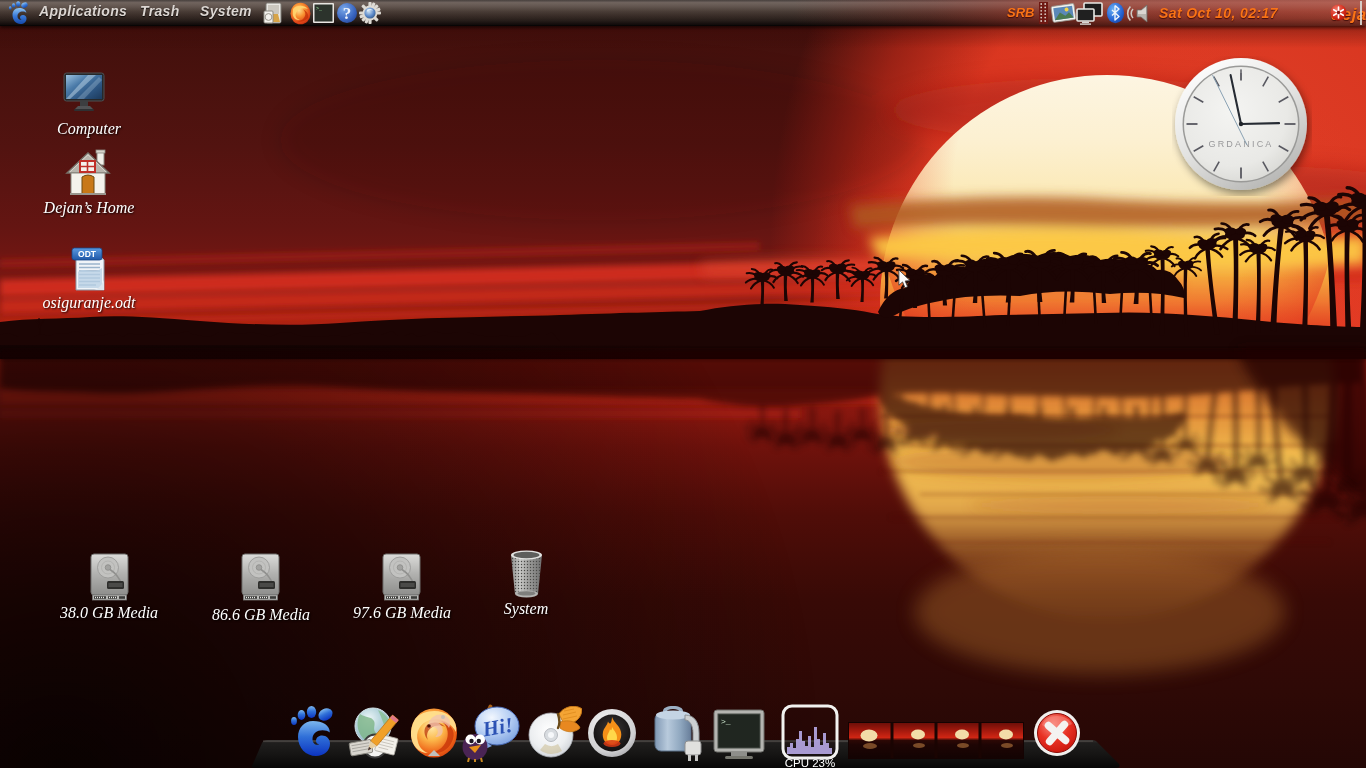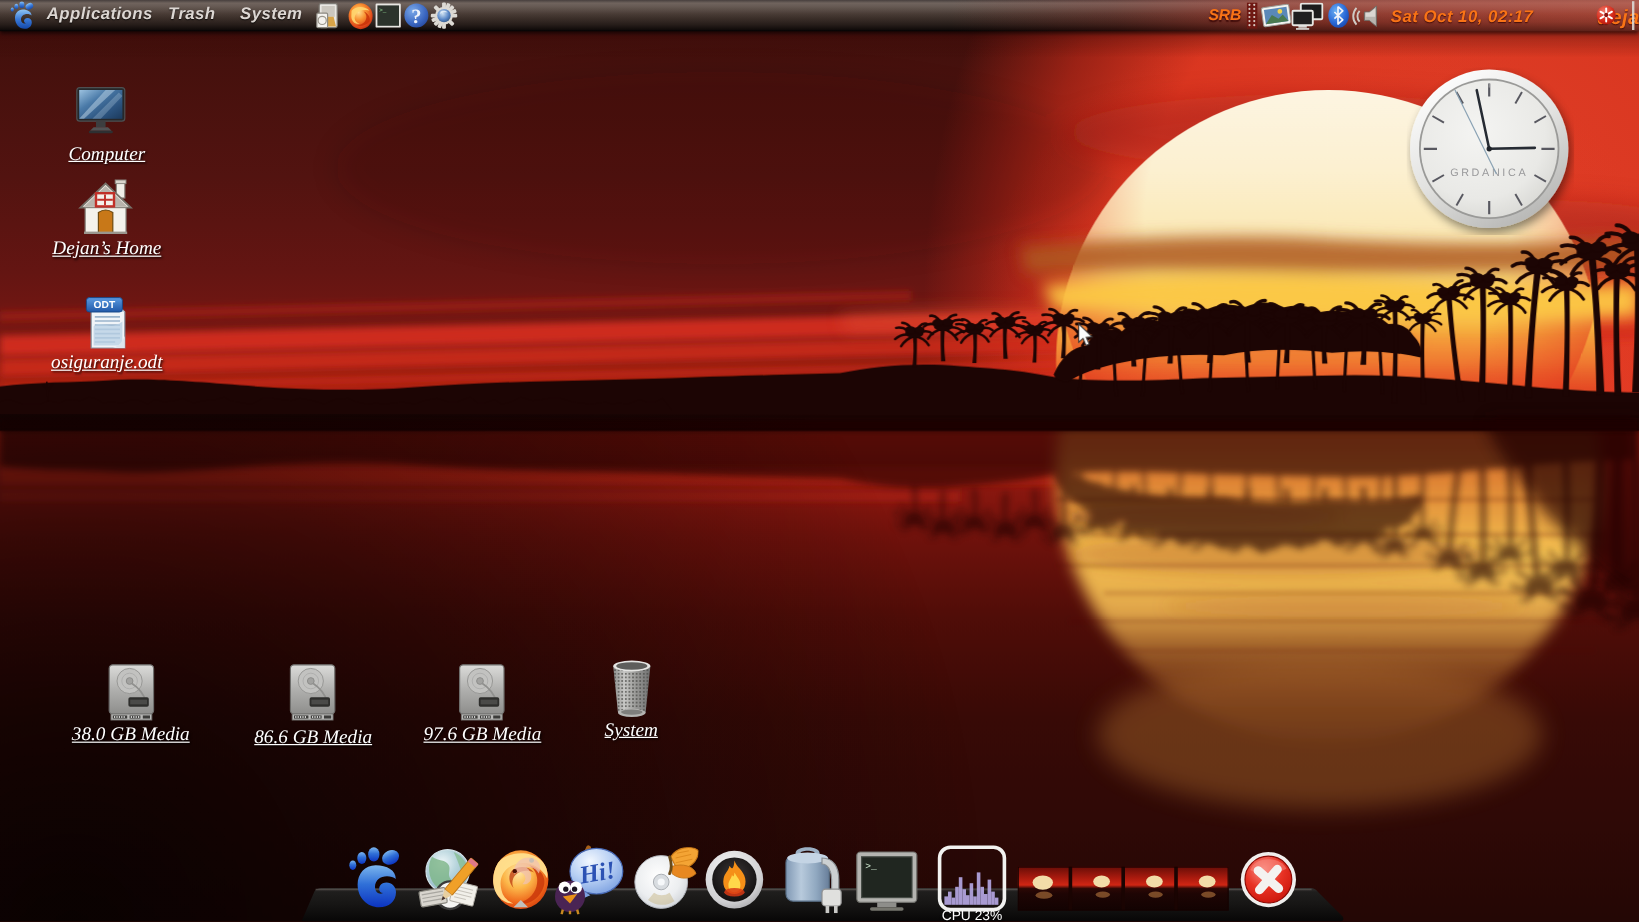--- a/index.html
+++ b/index.html
@@ -8,21 +8,21 @@
 #wall{position:absolute;left:0;top:0;}
 #panel{position:absolute;left:0;top:0;width:1366px;height:26px;
  background:linear-gradient(to bottom,#241b18 0%,#5a4c45 10%,#52443d 25%,#3e312b 55%,#2d221e 80%,#1a1210 94%,#050303 100%);
  box-shadow:0 2px 3px rgba(0,0,0,0.55);}
 #panelred{position:absolute;left:0;top:0;width:1366px;height:26px;
  background:linear-gradient(to right,rgba(160,40,28,0) 58%,rgba(160,40,28,0.25) 68%,rgba(178,52,38,0.55) 76%,rgba(188,62,46,0.68) 88%,rgba(196,70,52,0.72) 100%);}
 #panelgloss{position:absolute;left:0;top:0;width:1366px;height:26px;
  background:linear-gradient(to bottom,rgba(255,255,255,0.16) 0%,rgba(255,255,255,0.10) 22%,rgba(255,255,255,0.02) 45%,rgba(0,0,0,0.08) 70%,rgba(0,0,0,0.35) 100%);}
 .pmenu{position:absolute;top:3px;font:bold italic 14px "Liberation Sans",sans-serif;letter-spacing:0.35px;color:#dcd6d2;text-shadow:0 1px 1px rgba(0,0,0,0.8);}
 .ptxt{position:absolute;top:5px;font:bold italic 13px "Liberation Sans",sans-serif;color:#f97316;text-shadow:0 1px 1px rgba(60,8,5,0.9);}
-.dlabel{position:absolute;font:italic 16px "Liberation Serif",serif;color:#fff;text-shadow:1px 1px 2px rgba(0,0,0,0.9);text-align:center;white-space:nowrap;text-decoration:underline;}
+.dlabel{position:absolute;font:italic 16px "Liberation Serif",serif;color:#fff;text-shadow:1px 1px 2px rgba(0,0,0,0.9);text-align:center;white-space:nowrap;}
 .icon{position:absolute;}
 .dk{-webkit-box-reflect: below -3px linear-gradient(to bottom, rgba(255,255,255,0.30), rgba(255,255,255,0.0) 50%);}
 </style>
 </head>
 <body>
 <div id="screen">
 <svg id="wall" width="1366" height="768" viewBox="0 0 1366 768">
 <defs>
 <linearGradient id="sky" x1="0" x2="0" gradientUnits="userSpaceOnUse" y1="0" y2="350">
 <stop offset="0" stop-color="#3e0f0b"></stop>

